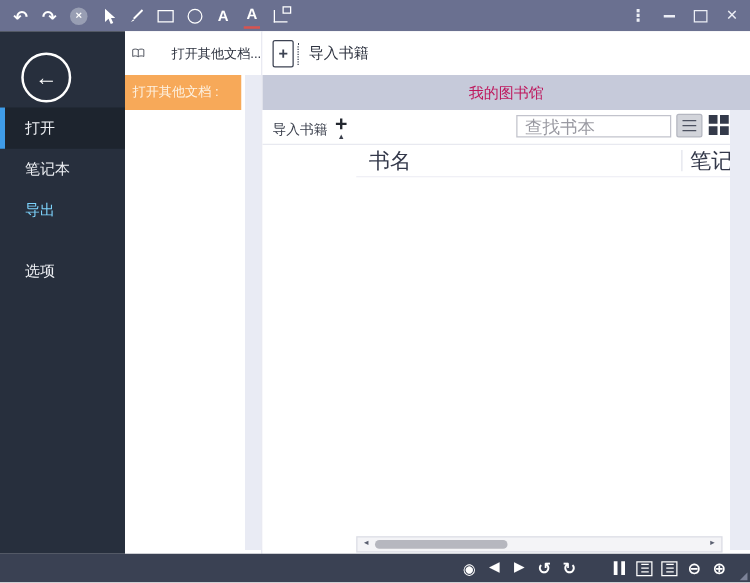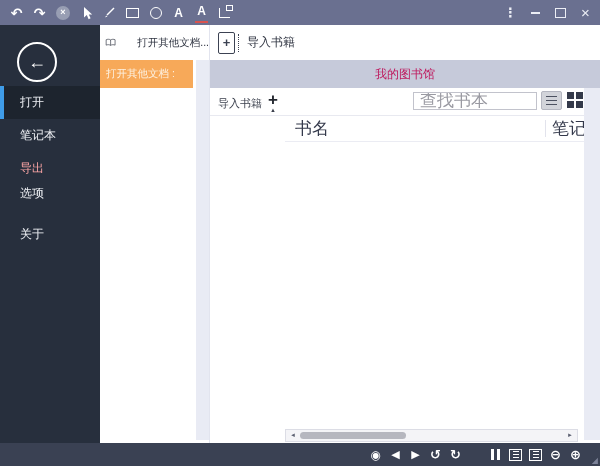--- a/index.html
+++ b/index.html
@@ -25,42 +25,42 @@
   .min-bar{width:9px;height:2px;background:#eceef5;display:block}
   .max-box{width:9px;height:8px;border:1.5px solid #eceef5;display:block}
   .win-close{font-size:15px}
 
   
   .sidebar{position:absolute;left:0;top:25px;width:100px;height:418px;background:#272f3d}
   .back-btn{position:absolute;left:17px;top:17px;width:40px;height:40px;border:2px solid #fff;border-radius:50%;display:flex;align-items:center;justify-content:center;cursor:pointer;box-sizing:border-box}
   .back-arrow{color:#fff;font-size:18px;line-height:1;margin-top:-1px}
   .side-item{position:absolute;left:0;width:100px;height:33px;display:flex;align-items:center;padding-left:20px;box-sizing:border-box;color:#eef0f4;font-size:12px;cursor:pointer}
   .side-item.selected{background:#1d242e;border-left:4px solid #3f9ce8;padding-left:16px}
-  .side-item.disabled{color:#fca5a5}
-  .si0{top:61px}.si1{top:94px}.si2{top:127px}.si3{top:152px}.si4{top:193px}
+  .side-item.disabled{color:#7dd3fc}
+  .si0{top:61px}.si1{top:94px}.si2{top:127px}.si3{top:176px}.si4{top:193px}
 
   
   .col2{position:absolute;left:100px;top:25px;width:110px;height:418px;background:#fff;border-right:1px solid #e2e4ee;box-sizing:border-box}
   .open-other{position:absolute;left:0;top:0;width:109px;height:35px;display:flex;align-items:center;gap:21px;padding-left:5px;box-sizing:border-box;cursor:pointer}
   .open-other .oo-label{font-size:10.5px;color:#2e3340;white-space:nowrap}
   .recent-bar{position:absolute;left:0;top:35px;width:93px;height:28px;background:#f7a959;color:#fdf2e2;font-size:10.5px;display:flex;align-items:center;padding-left:6px;box-sizing:border-box}
   .col2-scroll{position:absolute;left:96px;top:35px;width:13px;height:380px;background:#e9ebf4}
 
   
   .main{position:absolute;left:210px;top:25px;width:390px;height:418px;background:#fff}
   .import-btn{position:absolute;left:8px;top:5px;height:25px;display:flex;align-items:center;cursor:pointer}
   .import-icon{position:relative;width:17px;height:22px;border:1.5px solid #3c4252;border-radius:2px;box-sizing:border-box;display:flex;align-items:center;justify-content:center}
   .import-icon::before{content:"+";font-size:13px;font-weight:bold;color:#3c4252;line-height:1}
   .import-icon::after{content:"";position:absolute;right:-5px;top:1px;bottom:1px;border-right:1.5px dotted #3c4252}
   .import-label{font-size:12px;color:#2e3340;margin-left:12px}
   .lib-header{position:absolute;left:0;top:35px;width:390px;height:28px;background:#c6cada;display:flex;align-items:center;justify-content:center;font-size:12px;color:#be185d}
   .toolbar-row{position:absolute;left:0;top:63px;width:390px;height:27px}
   .shelf-label{position:absolute;left:8px;top:8px;font-size:11px;color:#3a3f4c}
   .add-shelf{position:absolute;left:58px;top:2px;font-size:17px;font-weight:600;color:#23272f;cursor:pointer}
-  .search{position:absolute;left:203px;top:4px;width:124px;height:18px;border:1px solid #c2c3cc;box-sizing:border-box;font-size:17px;padding:0 6px;color:#333;outline:none;font-family:inherit}
+  .search{position:absolute;left:203px;top:4px;width:124px;height:18px;border:1px solid #c2c3cc;box-sizing:border-box;font-size:14px;padding:0 6px;color:#333;outline:none;font-family:inherit}
   .search::placeholder{color:#9a9aa2}
   .view-list{position:absolute;left:331px;top:3px;width:21px;height:19px;background:#d2d4da;border:1px solid #b4b6c0;border-radius:2px;box-sizing:border-box;display:flex;flex-direction:column;justify-content:center;align-items:center;gap:2.5px;cursor:pointer}
   .view-list i{width:11px;height:1.5px;background:#4c5160;display:block}
   .view-grid{position:absolute;left:357px;top:4px;width:16px;height:16px;display:grid;grid-template-columns:7px 7px;grid-template-rows:7px 7px;gap:2px;cursor:pointer}
   .view-grid i{background:#343a4a;display:block}
   .tree-scroll-up{position:absolute;left:60px;top:19px;font-size:6px;color:#3a3f4c;cursor:pointer}
 
   .content{position:absolute;left:0;top:90px;width:390px;height:328px;border-top:1px solid #e8e9f0;box-sizing:border-box}
   .tree{position:absolute;left:0;top:0;width:75px;height:327px;border-right:1px solid #e4e5ee;box-sizing:border-box}
   .tree-elbow{position:absolute;left:5px;top:1px;width:11px;height:13px;border-left:1px solid #c8cad6;border-bottom:1px solid #c8cad6}
@@ -155,23 +155,20 @@
     </div>
     <div class="side-item si1">
       <span>笔记本</span>
     </div>
     <div class="side-item disabled si2">
       <span>导出</span>
     </div>
     <div class="side-item si3">
       <span>选项</span>
     </div>
-    <div class="side-item si4">
-      <span>关于</span>
-    </div>
   </nav>
 
   <section class="col2">
     <div class="open-other">
       <svg width="21" height="15" viewBox="0 0 24 17">
         <path d="M12 3 C9.5 1.2 5 1.2 2.5 2.6 L2.5 14.2 C5 12.8 9.5 12.8 12 14.6 C14.5 12.8 19 12.8 21.5 14.2 L21.5 2.6 C19 1.2 14.5 1.2 12 3 Z" fill="none" stroke="#2e3340" stroke-width="1.4"></path>
         <line x1="12" y1="3" x2="12" y2="14.6" stroke="#2e3340" stroke-width="1.4"></line>
       </svg>
       <span class="oo-label">打开其他文档...</span>
     </div>

